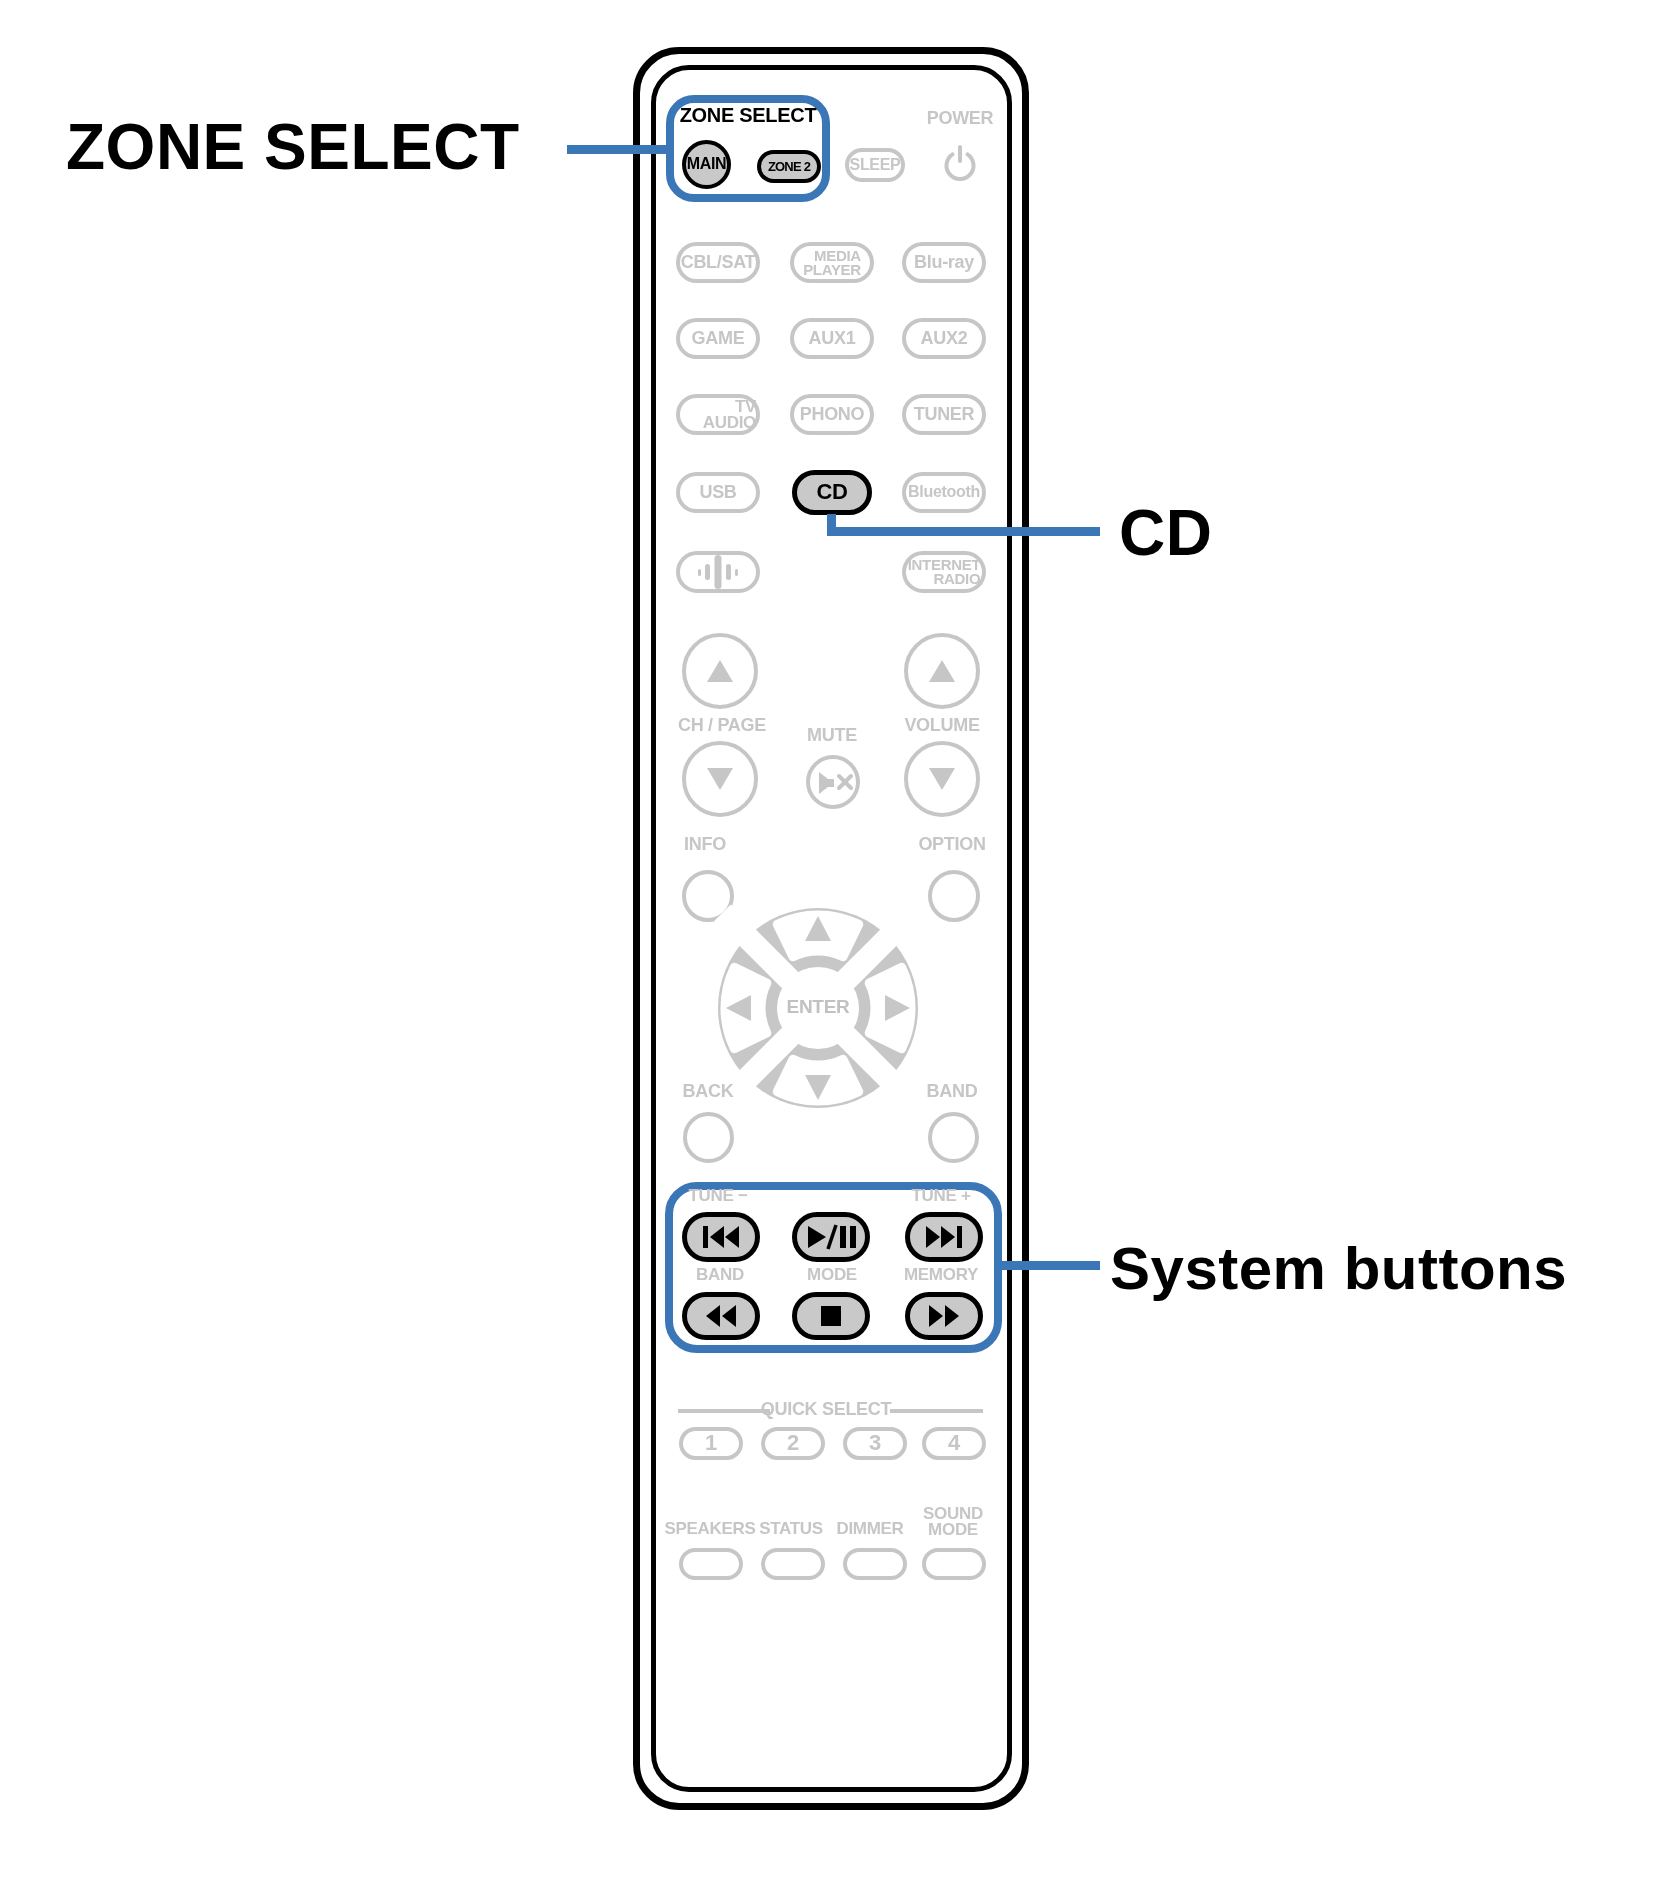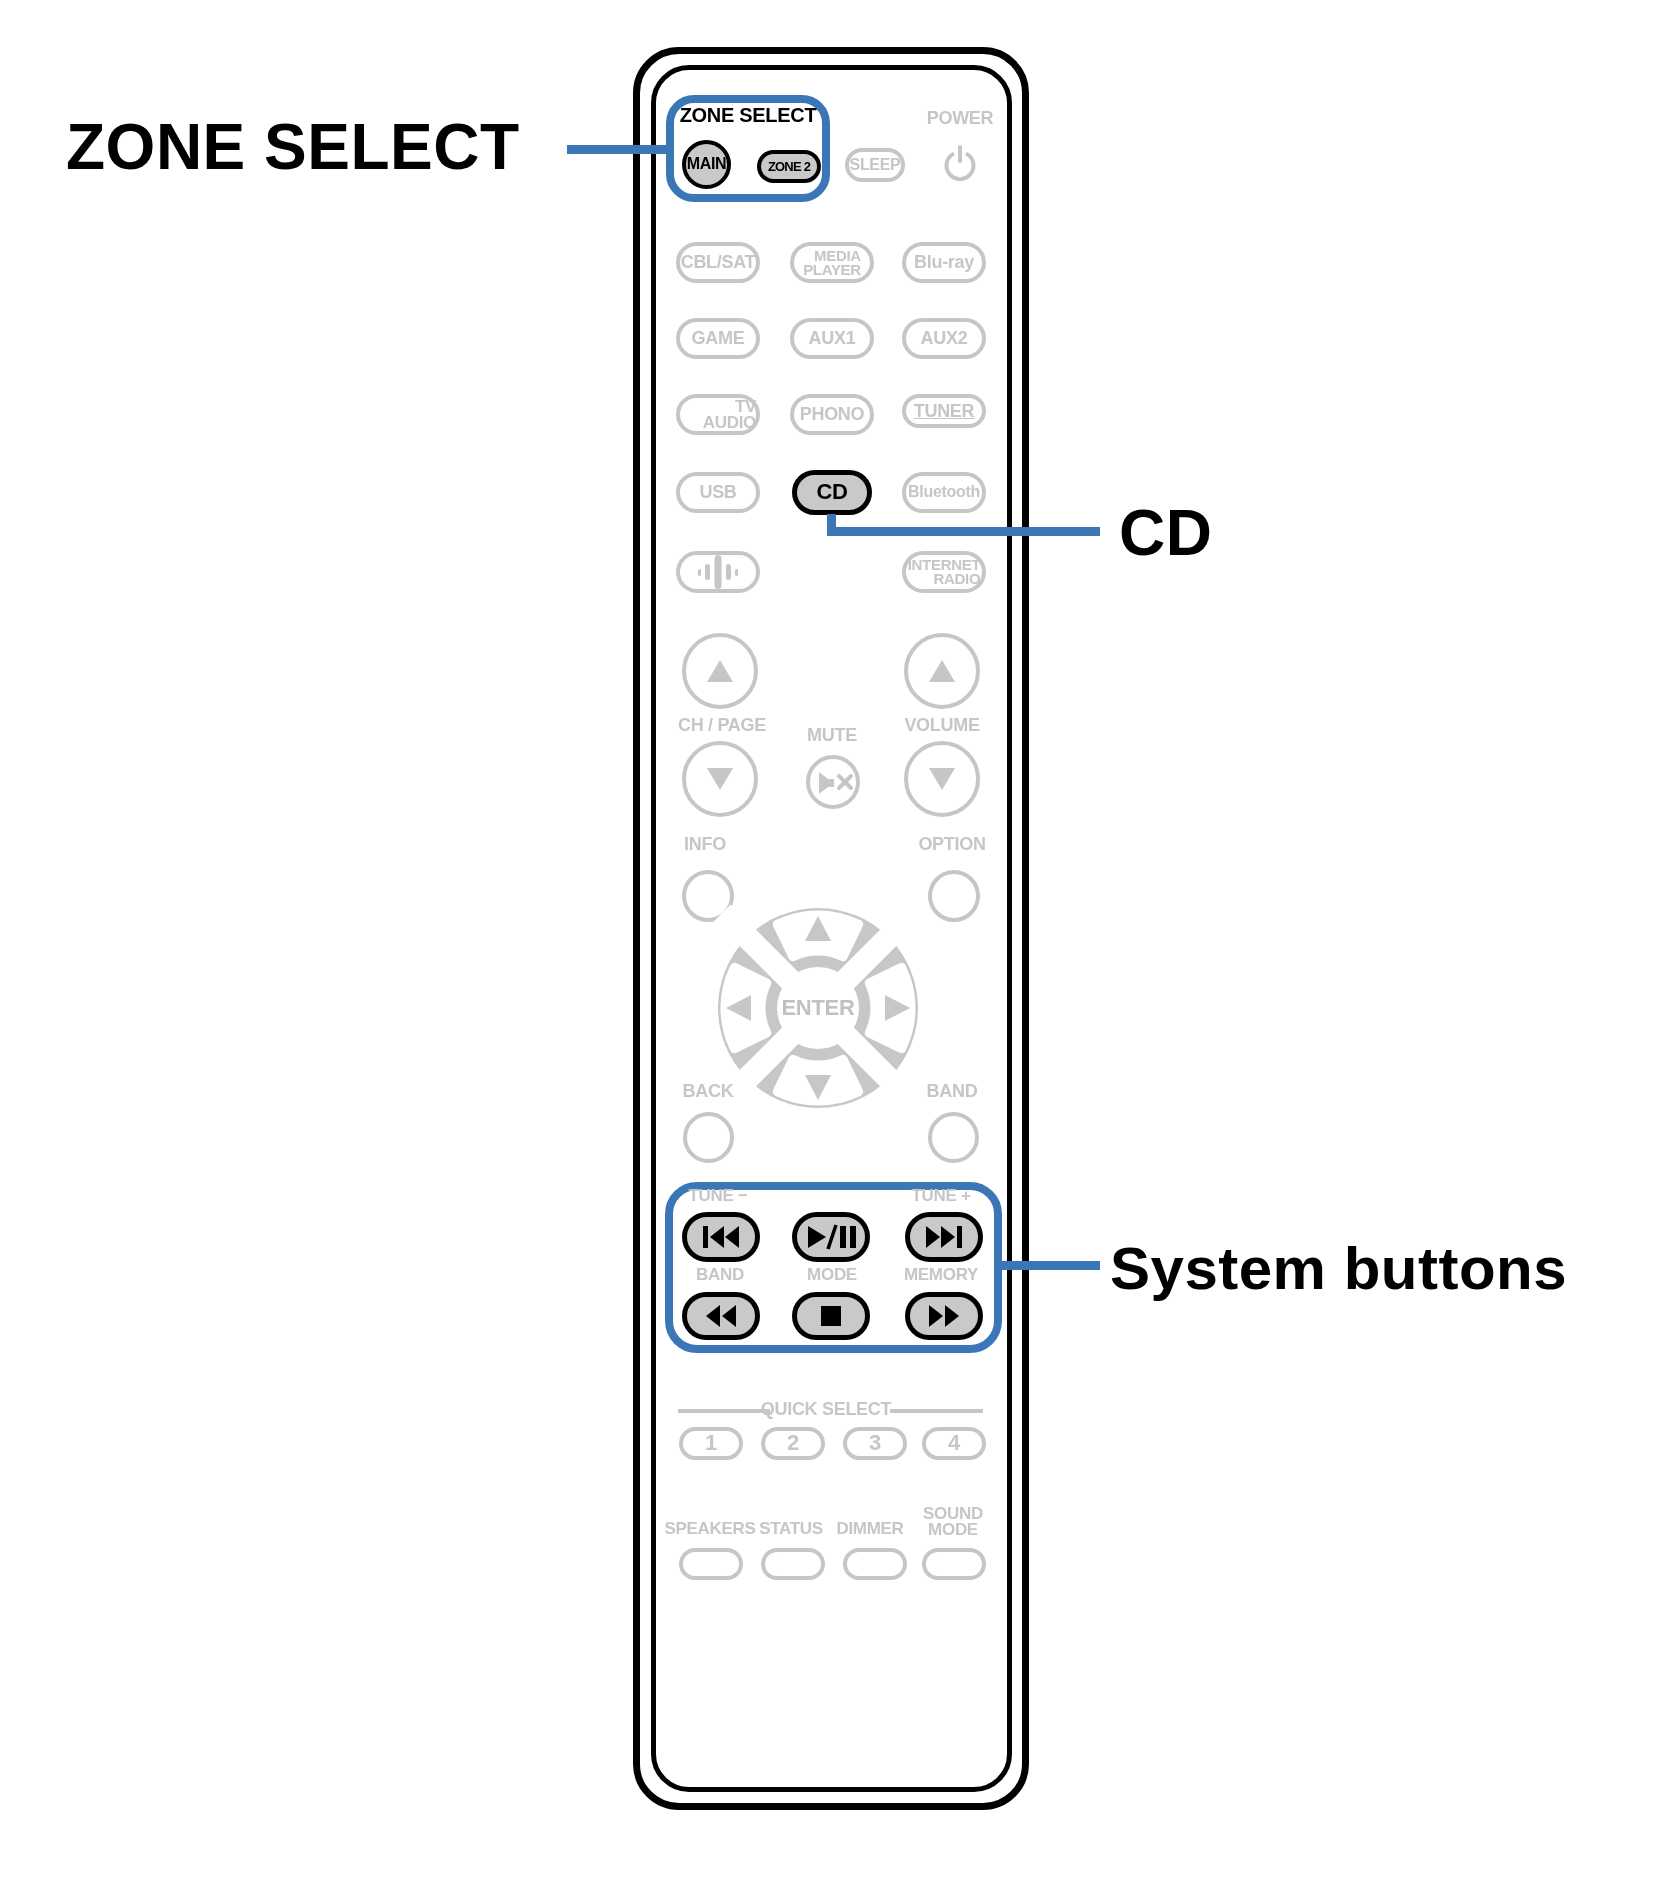--- a/index.html
+++ b/index.html
@@ -51,21 +51,21 @@
   <div class="abs pill" style="left:790px;top:242px;width:84px;height:41px;font-size:15px;">MEDIA
 PLAYER</div>
   <div class="abs pill" style="left:902px;top:242px;width:84px;height:41px;font-size:18px;">Blu-ray</div>
 
   <div class="abs pill" style="left:676px;top:318px;width:84px;height:41px;font-size:18px;">GAME</div>
   <div class="abs pill" style="left:790px;top:318px;width:84px;height:41px;font-size:18px;">AUX1</div>
   <div class="abs pill" style="left:902px;top:318px;width:84px;height:41px;font-size:18px;">AUX2</div>
 
   <div class="abs pill" style="left:676px;top:394px;width:84px;height:41px;font-size:17px;">TV AUDIO</div>
   <div class="abs pill" style="left:790px;top:394px;width:84px;height:41px;font-size:18px;">PHONO</div>
-  <div class="abs pill" style="left:902px;top:394px;width:84px;height:34px;font-size:18px;text-decoration:underline;">TUNER</div>
+  <div class="abs pill" style="left:902px;top:394px;width:84px;height:41px;font-size:18px;">TUNER</div>
 
   <div class="abs pill" style="left:676px;top:472px;width:84px;height:41px;font-size:18px;">USB</div>
   <div class="abs pill key" style="left:792px;top:470px;width:80px;height:45px;font-size:22px;border-radius:23px;">CD</div>
   <div class="abs pill" style="left:902px;top:472px;width:84px;height:41px;font-size:16px;">Bluetooth</div>
 
   <div class="abs pill" style="left:676px;top:551px;width:84px;height:42px;">
     <span>
       <svg width="50" height="36" viewBox="0 0 50 36">
         <rect x="21.5" y="1" width="7" height="34" rx="3.5" fill="#C6C6C6"></rect>
         <rect x="12" y="10" width="5" height="16" rx="2.5" fill="#C6C6C6"></rect>
@@ -121,21 +121,21 @@
         <path d="M 69.2 26.4 A 93 93 0 0 1 150.8 26.4 L 135 58.8 A 57 57 0 0 0 85 58.8 Z" fill="#fff" stroke="#fff" stroke-width="9" stroke-linejoin="round"></path>
         <polygon points="110,18 97,43 123,43" fill="#C7C7C7"></polygon>
       </g>
       <g transform="rotate(270 110 110)">
         <path d="M 69.2 26.4 A 93 93 0 0 1 150.8 26.4 L 135 58.8 A 57 57 0 0 0 85 58.8 Z" fill="#fff" stroke="#fff" stroke-width="9" stroke-linejoin="round"></path>
         <polygon points="110,18 97,43 123,43" fill="#C7C7C7"></polygon>
       </g>
       <circle cx="110" cy="110" r="41" fill="#fff"></circle>
     </svg>
   </div>
-  <div class="abs txt" style="left:768px;top:998px;width:100px;font-size:22px;color:#C1C1C1;">ENTER</div>
+  <div class="abs txt" style="left:768px;top:998px;width:100px;font-size:19px;color:#C1C1C1;">ENTER</div>
 
   <div class="abs txt" style="left:658px;top:1083px;width:100px;font-size:18px;text-align:center;">BACK</div>
   <div class="abs txt" style="left:897px;top:1083px;width:110px;font-size:18px;">BAND</div>
   <div class="abs pill circ" style="left:683px;top:1112px;width:51px;height:51px;"></div>
   <div class="abs pill circ" style="left:928px;top:1112px;width:51px;height:51px;"></div>
 
   <div class="abs bluebox" style="left:665px;top:1182px;width:337px;height:171px;border-radius:32px;"></div>
   <div class="abs txt" style="left:668px;top:1188px;width:100px;font-size:17px;">TUNE −</div>
   <div class="abs txt" style="left:891px;top:1188px;width:100px;font-size:17px;">TUNE +</div>
 

